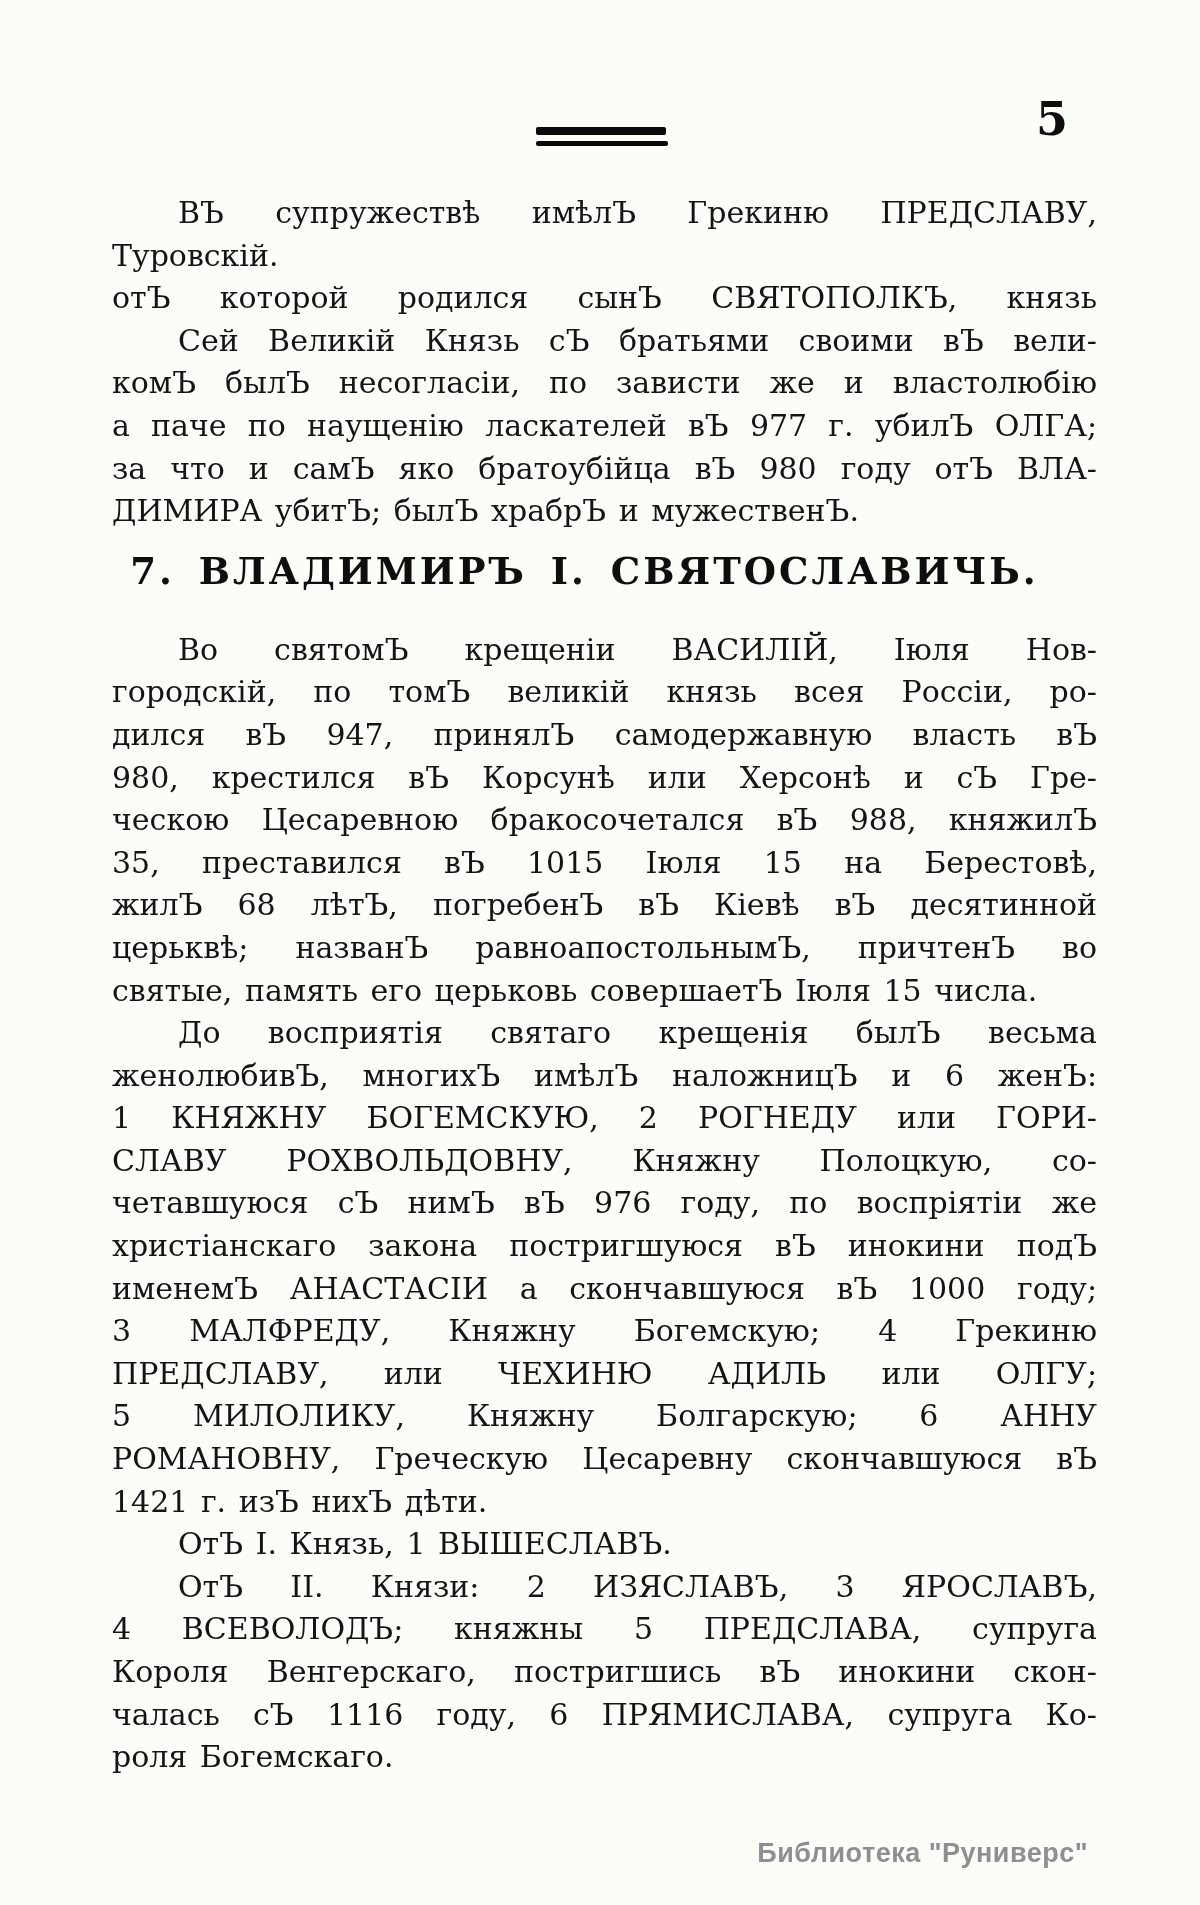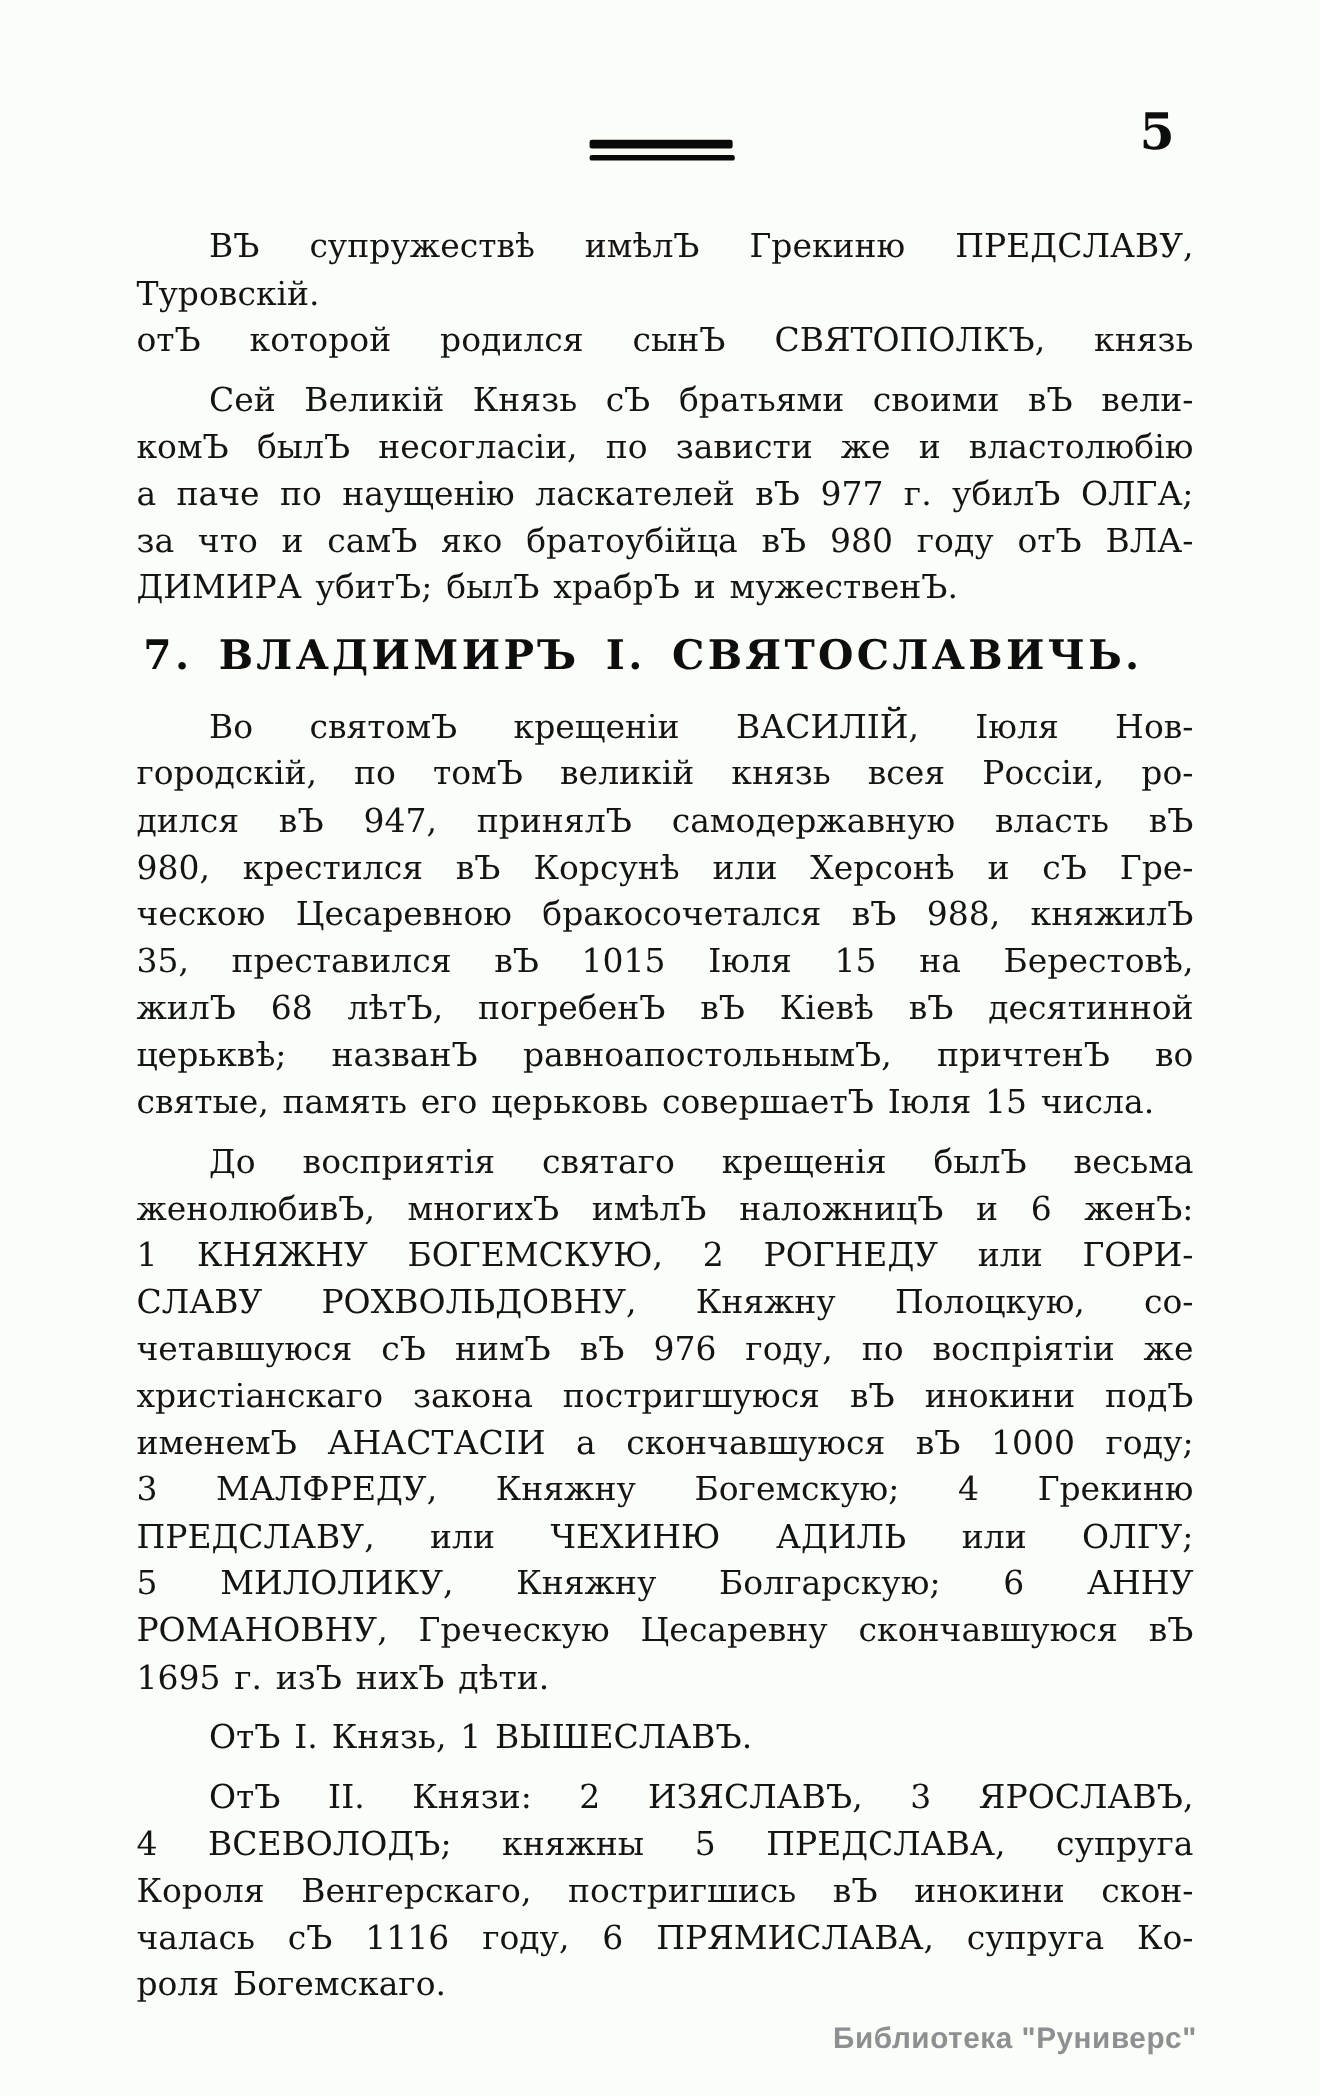--- a/index.html
+++ b/index.html
@@ -24,38 +24,38 @@
   }
   .page-number {
     position: absolute; left: 1036px; top: 92px;
     font-size: 46px; font-weight: bold; color: #0d0d0d;
     font-family: "DejaVu Serif", serif;
   }
   .body-text {
     position: absolute; left: 112px; top: 192px; width: 985px;
     color: #141414;
   }
-  .paragraph { margin: 12px; }
+  .paragraph { margin: 0; }
   .line {
     font-size: 30px;
     line-height: 42.6px;
     text-align: justify;
     text-align-last: justify;
     word-spacing: 3px;
     white-space: normal;
   }
   .line.first { text-indent: 66px; }
   .line.last { text-align-last: left; }
   .heading {
     font-size: 37px;
     font-weight: bold;
     letter-spacing: 3px;
     word-spacing: 8px;
     text-align: center;
-    margin: 16px 40px 24px 0;
+    margin: 16px 40px 36px 0;
     color: #0e0e0e;
   }
   .watermark {
     position: absolute; right: 112px; bottom: 36px;
     font-family: "Liberation Sans", sans-serif;
     font-weight: bold;
     font-size: 27px;
     color: #8d8f91;
     letter-spacing: 0.5px;
   }
@@ -102,21 +102,21 @@
         <div class="line">женолюбивЪ, многихЪ имѣлЪ наложницЪ и 6 женЪ:</div>
         <div class="line">1 КНЯЖНУ БОГЕМСКУЮ, 2 РОГНЕДУ или ГОРИ-</div>
         <div class="line">СЛАВУ РОХВОЛЬДОВНУ, Княжну Полоцкую, со-</div>
         <div class="line">четавшуюся сЪ нимЪ вЪ 976 году, по воспріятіи же</div>
         <div class="line">христіанскаго закона постригшуюся вЪ инокини подЪ</div>
         <div class="line">именемЪ АНАСТАСІИ а скончавшуюся вЪ 1000 году;</div>
         <div class="line">3 МАЛФРЕДУ, Княжну Богемскую; 4 Грекиню</div>
         <div class="line">ПРЕДСЛАВУ, или ЧЕХИНЮ АДИЛЬ или ОЛГУ;</div>
         <div class="line">5 МИЛОЛИКУ, Княжну Болгарскую; 6 АННУ</div>
         <div class="line">РОМАНОВНУ, Греческую Цесаревну скончавшуюся вЪ</div>
-        <div class="line last">1695 г. изЪ нихЪ дѣти.</div>
+        <div class="line last">1421 г. изЪ нихЪ дѣти.</div>
       </div>
       <div class="paragraph">
         <div class="line first last">ОтЪ I. Князь, 1 ВЫШЕСЛАВЪ.</div>
       </div>
       <div class="paragraph">
         <div class="line first">ОтЪ II. Князи: 2 ИЗЯСЛАВЪ, 3 ЯРОСЛАВЪ,</div>
         <div class="line">4 ВСЕВОЛОДЪ; княжны 5 ПРЕДСЛАВА, супруга</div>
         <div class="line">Короля Венгерскаго, постригшись вЪ инокини скон-</div>
         <div class="line">чалась сЪ 1116 году, 6 ПРЯМИСЛАВА, супруга Ко-</div>
         <div class="line last">роля Богемскаго.</div>

